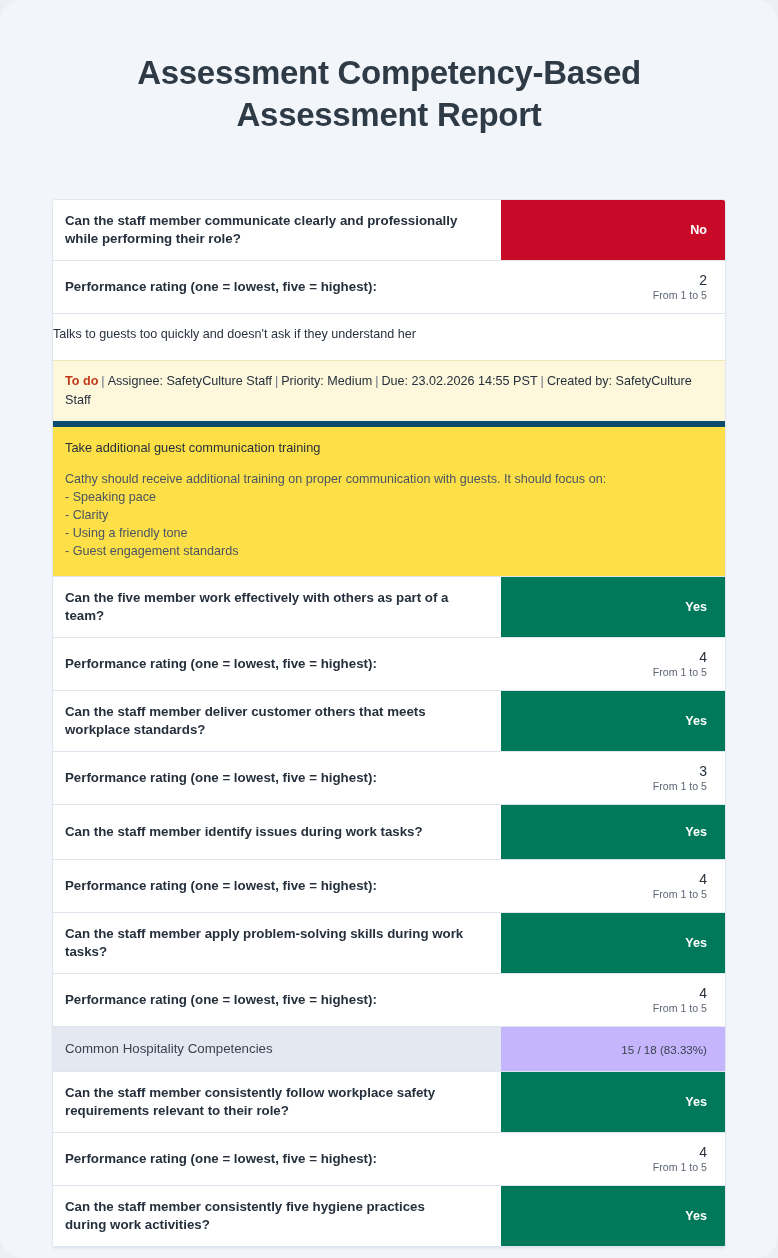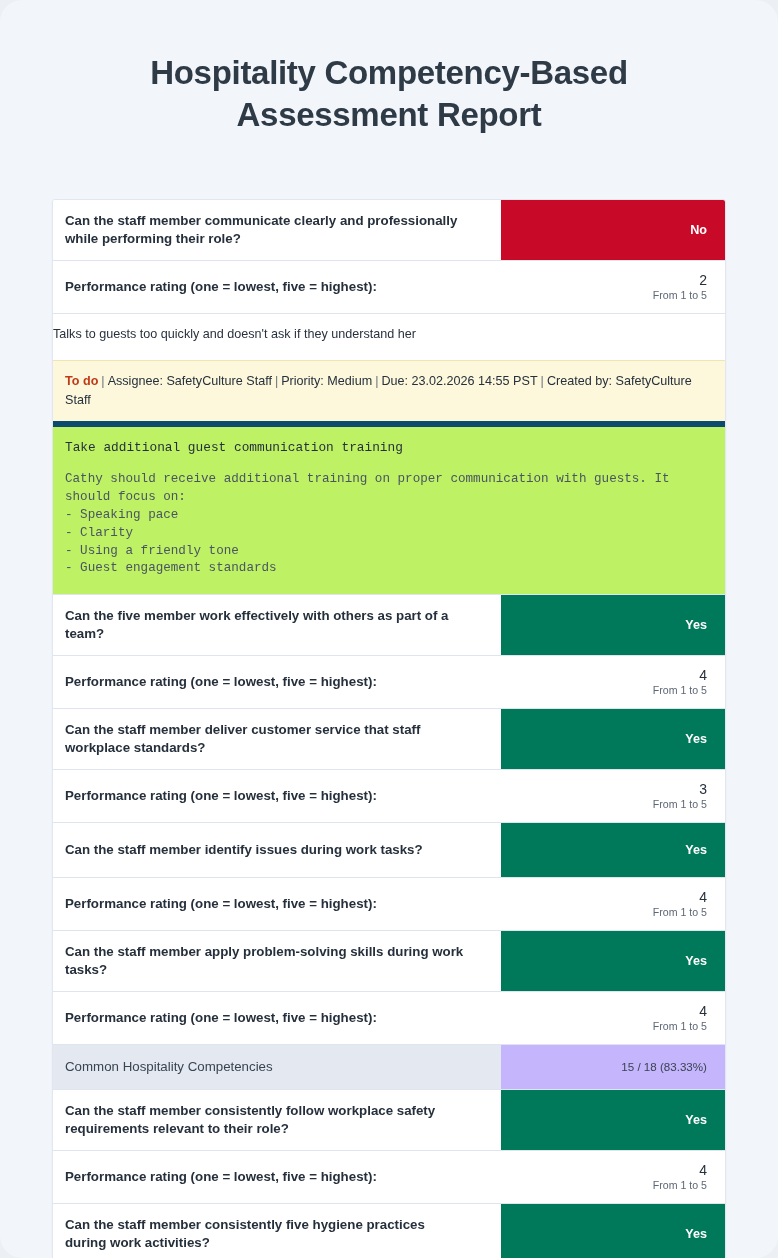--- a/index.html
+++ b/index.html
@@ -136,24 +136,23 @@
     line-height: 1.48;
     color: #26303c;
   }
   .action-meta .status {
     color: #c03a18;
     font-weight: bold;
   }
   .action-meta .sep { color: #6a7280; padding: 0 3px; }
 
   .action-body {
-    background: #bef264;
+    background: #fde047;
     border-bottom: 1px solid #dfe5ee;
     padding: 12px 12px 16px 12px;
-    font-family: Liberation Mono, monospace;
   }
   .action-body .action-title {
     font-size: 12.8px;
     color: #26303c;
     line-height: 1.4;
     margin-bottom: 14px;
   }
   .action-body .action-desc {
     font-size: 12.6px;
     color: #4a5463;
@@ -183,21 +182,21 @@
     color: #3a4450;
     background: #c4b5fd;
   }
 </style>
 </head>
 <body>
 
 <div class="page">
 
   <h1 class="report-title">
-    <span class="line">Hospitality Competency-Based</span>
+    <span class="line">Assessment Competency-Based</span>
     <span class="line">Assessment Report</span>
   </h1>
 
   <div class="card" id="report-card">
       <div class="row question">
         <div class="label">Can the staff member communicate clearly and professionally while performing their role?</div>
         <div class="answer no">No</div>
       </div>
       <div class="row rating">
         <div class="label">Performance rating (one = lowest, five = highest):</div>
@@ -223,21 +222,21 @@
         <div class="answer yes">Yes</div>
       </div>
       <div class="row rating">
         <div class="label">Performance rating (one = lowest, five = highest):</div>
         <div class="rating-value">
           <span class="num">4</span>
           <span class="scale">From 1 to 5</span>
         </div>
       </div>
       <div class="row question">
-        <div class="label">Can the staff member deliver customer service that staff workplace standards?</div>
+        <div class="label">Can the staff member deliver customer others that meets workplace standards?</div>
         <div class="answer yes">Yes</div>
       </div>
       <div class="row rating">
         <div class="label">Performance rating (one = lowest, five = highest):</div>
         <div class="rating-value">
           <span class="num">3</span>
           <span class="scale">From 1 to 5</span>
         </div>
       </div>
       <div class="row question">

